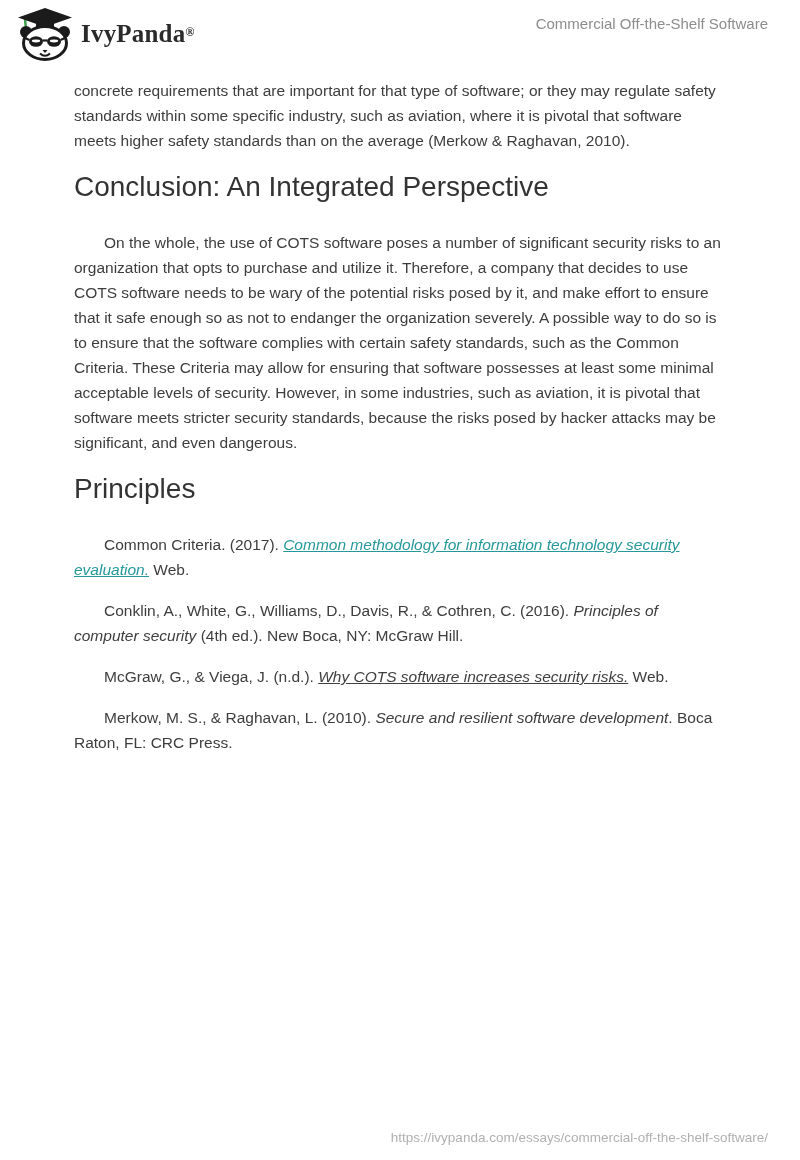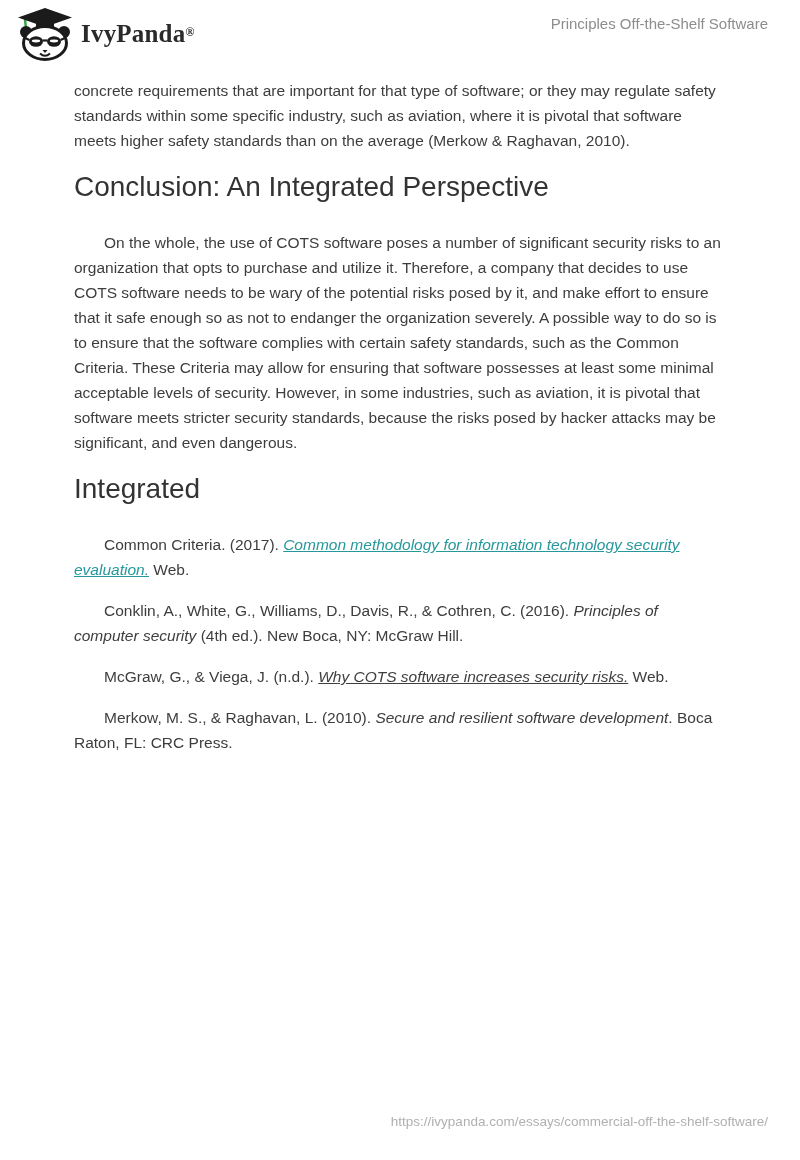--- a/index.html
+++ b/index.html
@@ -41,21 +41,21 @@
     margin: 17px 0 26px 0;
     color: #333333; font-weight: 400;
   }
   .ref-link {
     font-style: italic; text-decoration: underline;
     cursor: pointer;
   }
   .ital { font-style: italic; }
 
   
-  footer { position: absolute; right: 32px; bottom: 30px; }
+  footer { position: absolute; right: 32px; bottom: 14px; }
   .page-url { font-size: 13.5px; color: #b0b0b0; }
 </style>
 </head>
 <body>
 
 <div class="page">
 
   <header>
     <div class="brand">
       <span>
@@ -81,32 +81,32 @@
           <ellipse cx="38" cy="34" rx="4.2" ry="1.4" fill="#ffffff"></ellipse>
 
           <path d="M26.5 43 L31.5 43 L29 46 Z" fill="#1b1b1b"></path>
           <path d="M24 46.5 Q29 51 34 46.5" stroke="#1b1b1b" stroke-width="2" fill="none"></path>
         </svg>
       </span>
       <span>
         <span class="brand-name">IvyPanda</span><span class="brand-reg">®</span>
       </span>
     </div>
-    <div class="doc-title" style="color: rgb(141, 141, 141);">Principles Off-the-Shelf Software</div>
+    <div class="doc-title" style="color: rgb(141, 141, 141);">Commercial Off-the-Shelf Software</div>
   </header>
 
   <main>
 
     <p class="body-text">concrete requirements that are important for that type of software; or they may regulate safety standards within some specific industry, such as aviation, where it is pivotal that software meets higher safety standards than on the average (Merkow &amp; Raghavan, 2010).</p>
 
     <h2>Conclusion: An Integrated Perspective</h2>
 
     <p class="body-text indent">On the whole, the use of COTS software poses a number of significant security risks to an organization that opts to purchase and utilize it. Therefore, a company that decides to use COTS software needs to be wary of the potential risks posed by it, and make effort to ensure that it safe enough so as not to endanger the organization severely. A possible way to do so is to ensure that the software complies with certain safety standards, such as the Common Criteria. These Criteria may allow for ensuring that software possesses at least some minimal acceptable levels of security. However, in some industries, such as aviation, it is pivotal that software meets stricter security standards, because the risks posed by hacker attacks may be significant, and even dangerous.</p>
 
-    <h2>Integrated</h2>
+    <h2>Principles</h2>
 
     <p class="ref"><span>Common Criteria. (2017). </span><a class="ref-link" style="color: rgb(38, 152, 155);">Common methodology for information technology security evaluation.</a><span> Web.</span></p>
 
     <p class="ref"><span>Conklin, A., White, G., Williams, D., Davis, R., &amp; Cothren, C. (2016). </span><span class="ital">Principles of computer security</span><span> (4th ed.). New Boca, NY: McGraw Hill.</span></p>
 
     <p class="ref"><span>McGraw, G., &amp; Viega, J. (n.d.). </span><a class="ref-link" style="color: #404040;">Why COTS software increases security risks.</a><span> Web.</span></p>
 
     <p class="ref"><span>Merkow, M. S., &amp; Raghavan, L. (2010). </span><span class="ital">Secure and resilient software development</span><span>. Boca Raton, FL: CRC Press.</span></p>
 
 

